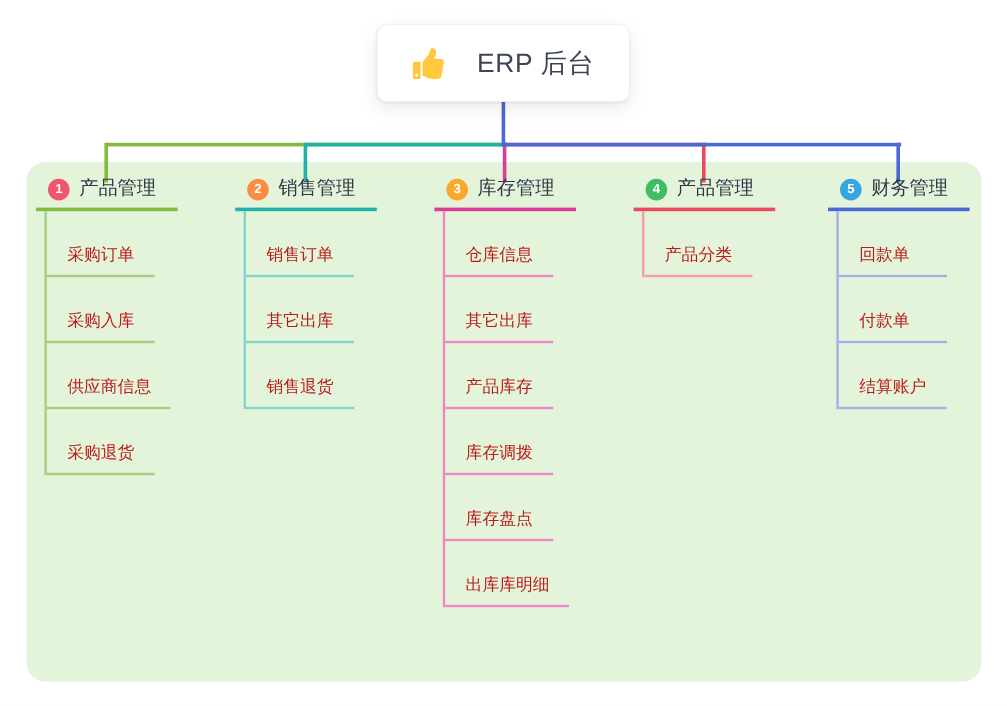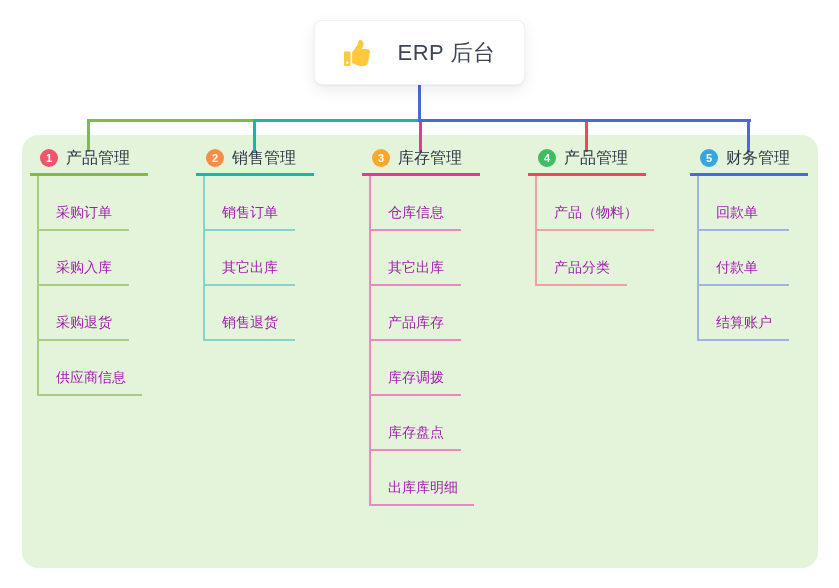--- a/index.html
+++ b/index.html
@@ -25,21 +25,21 @@
   .branch-title { display:flex; align-items:center; gap:8px;
                   padding:0 18px 6px 10px; min-width:116px; width:max-content;
                   box-sizing:border-box; border-bottom:3px solid var(--c);
                   font-size:16px; line-height:19px; color:#2E3645; cursor:pointer; }
   .badge { width:18px; height:18px; border-radius:50%; background:var(--badge);
            color:#ffffff; font-size:11px; font-weight:bold; line-height:18px;
            display:flex; align-items:center; justify-content:center; flex:none; }
   .children { margin-left:7px; border-left:2px solid var(--cl); width:max-content; }
   .child { height:55px; width:max-content; min-width:90px; box-sizing:border-box;
            display:flex; align-items:flex-end; padding:0 16px 7px 17px;
-           border-bottom:2px solid var(--cl); font-size:14px; color:#a21caf;
+           border-bottom:2px solid var(--cl); font-size:14px; color:#b91c1c;
            cursor:pointer; }
 </style>
 </head>
 <body>
 
 <div class="canvas">
 
   <div class="panel"></div>
 
   <div id="connectors">
@@ -72,25 +72,25 @@
     <div class="children">
   <div class="child">
     <span>采购订单</span>
   </div>
 
   <div class="child">
     <span>采购入库</span>
   </div>
 
   <div class="child">
-    <span>采购退货</span>
+    <span>供应商信息</span>
   </div>
 
   <div class="child">
-    <span>供应商信息</span>
+    <span>采购退货</span>
   </div>
 </div>
   </div>
 
   <div class="branch" style="left: 196px; --c: #1FB3A7; --cl: #85D3CB; --badge: #FB8C44;">
     <div class="branch-title">
       <span class="badge">2</span>
       <span class="btxt">销售管理</span>
     </div>
     <div class="children">
@@ -141,23 +141,20 @@
   </div>
 </div>
   </div>
 
   <div class="branch" style="left: 528px; --c: #EA4A5E; --cl: #F49FA6; --badge: #3FBD63;">
     <div class="branch-title">
       <span class="badge">4</span>
       <span class="btxt">产品管理</span>
     </div>
     <div class="children">
-  <div class="child">
-    <span>产品（物料）</span>
-  </div>
 
   <div class="child">
     <span>产品分类</span>
   </div>
 
 </div>
   </div>
 
   <div class="branch" style="left: 690px; --c: #4A68D8; --cl: #9FB3E8; --badge: #36A6DF;">
     <div class="branch-title">

